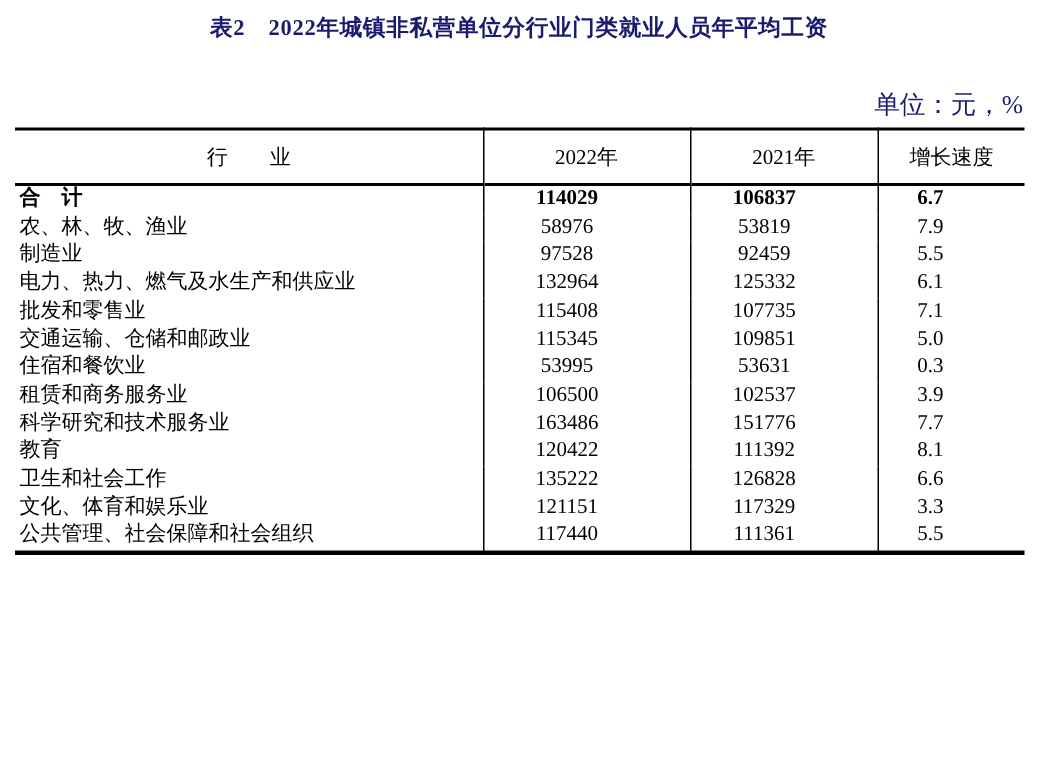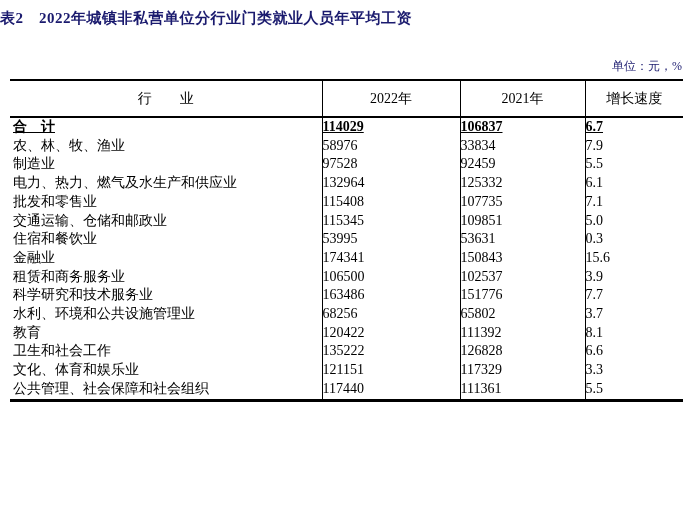--- a/index.html
+++ b/index.html
@@ -8,30 +8,30 @@
     background: #ffffff;
   }
   body {
     width: 692px;
     height: 507px;
     overflow: hidden;
     font-family: "Liberation Serif", "DejaVu Serif", serif;
     color: #000000;
   }
   .title {
-    text-align: left;
+    text-align: center;
     font-size: 15px;
     font-weight: bold;
     color: #1a1a6e;
     padding-top: 9px;
     letter-spacing: 0.5px;
   }
   .unit-note {
     text-align: right;
-    font-size: 12px;
+    font-size: 17px;
     color: #1a1a6e;
     margin: 30px 10px 4px 0;
   }
   table.wage-table {
     border-collapse: collapse;
     table-layout: fixed;
     margin-left: 10px;
     width: 673px;
     border-top: 2px solid #000000;
     border-bottom: 3px solid #000000;
@@ -59,30 +59,29 @@
     line-height: 18.7px;
     padding: 0;
     white-space: nowrap;
     overflow: hidden;
   }
   .wage-table td.cell-industry {
     text-align: left;
     padding-left: 3px;
   }
   .wage-table td.cell-num {
-    text-align: left;
+    text-align: center;
     padding-right: 26px;
     font-family: "Liberation Serif", "DejaVu Serif", serif;
   }
   .wage-table td.cell-growth {
     padding-right: 28px;
   }
   .wage-table tr.bold td {
     font-weight: bold;
-    text-decoration: underline;
   }
 </style>
 </head>
 <body>
 
 <div class="page">
 
   <div class="title">表2　2022年城镇非私营单位分行业门类就业人员年平均工资</div>
 
   <div class="unit-note">单位：元，%</div>
@@ -106,21 +105,21 @@
 
     <tr class="bold">
         <td class="cell-industry">合　计</td>
         <td class="cell-num">114029</td>
         <td class="cell-num">106837</td>
         <td class="cell-num cell-growth">6.7</td>
       </tr>
         <tr>
         <td class="cell-industry">农、林、牧、渔业</td>
         <td class="cell-num">58976</td>
-        <td class="cell-num">33834</td>
+        <td class="cell-num">53819</td>
         <td class="cell-num cell-growth">7.9</td>
       </tr>
         <tr>
         <td class="cell-industry">制造业</td>
         <td class="cell-num">97528</td>
         <td class="cell-num">92459</td>
         <td class="cell-num cell-growth">5.5</td>
       </tr>
         <tr>
         <td class="cell-industry">电力、热力、燃气及水生产和供应业</td>
@@ -140,42 +139,30 @@
         <td class="cell-num">109851</td>
         <td class="cell-num cell-growth">5.0</td>
       </tr>
         <tr>
         <td class="cell-industry">住宿和餐饮业</td>
         <td class="cell-num">53995</td>
         <td class="cell-num">53631</td>
         <td class="cell-num cell-growth">0.3</td>
       </tr>
         <tr>
-        <td class="cell-industry">金融业</td>
-        <td class="cell-num">174341</td>
-        <td class="cell-num">150843</td>
-        <td class="cell-num cell-growth">15.6</td>
-      </tr>
-        <tr>
         <td class="cell-industry">租赁和商务服务业</td>
         <td class="cell-num">106500</td>
         <td class="cell-num">102537</td>
         <td class="cell-num cell-growth">3.9</td>
       </tr>
         <tr>
         <td class="cell-industry">科学研究和技术服务业</td>
         <td class="cell-num">163486</td>
         <td class="cell-num">151776</td>
         <td class="cell-num cell-growth">7.7</td>
-      </tr>
-        <tr>
-        <td class="cell-industry">水利、环境和公共设施管理业</td>
-        <td class="cell-num">68256</td>
-        <td class="cell-num">65802</td>
-        <td class="cell-num cell-growth">3.7</td>
       </tr>
         <tr>
         <td class="cell-industry">教育</td>
         <td class="cell-num">120422</td>
         <td class="cell-num">111392</td>
         <td class="cell-num cell-growth">8.1</td>
       </tr>
         <tr>
         <td class="cell-industry">卫生和社会工作</td>
         <td class="cell-num">135222</td>

